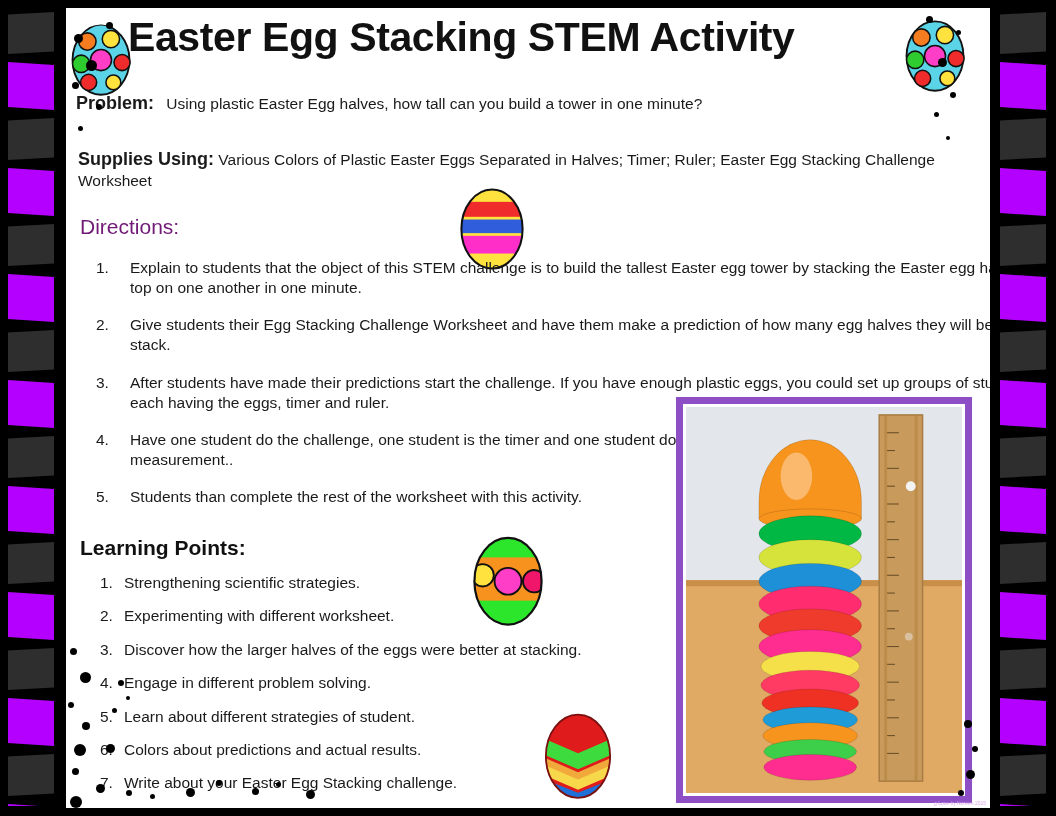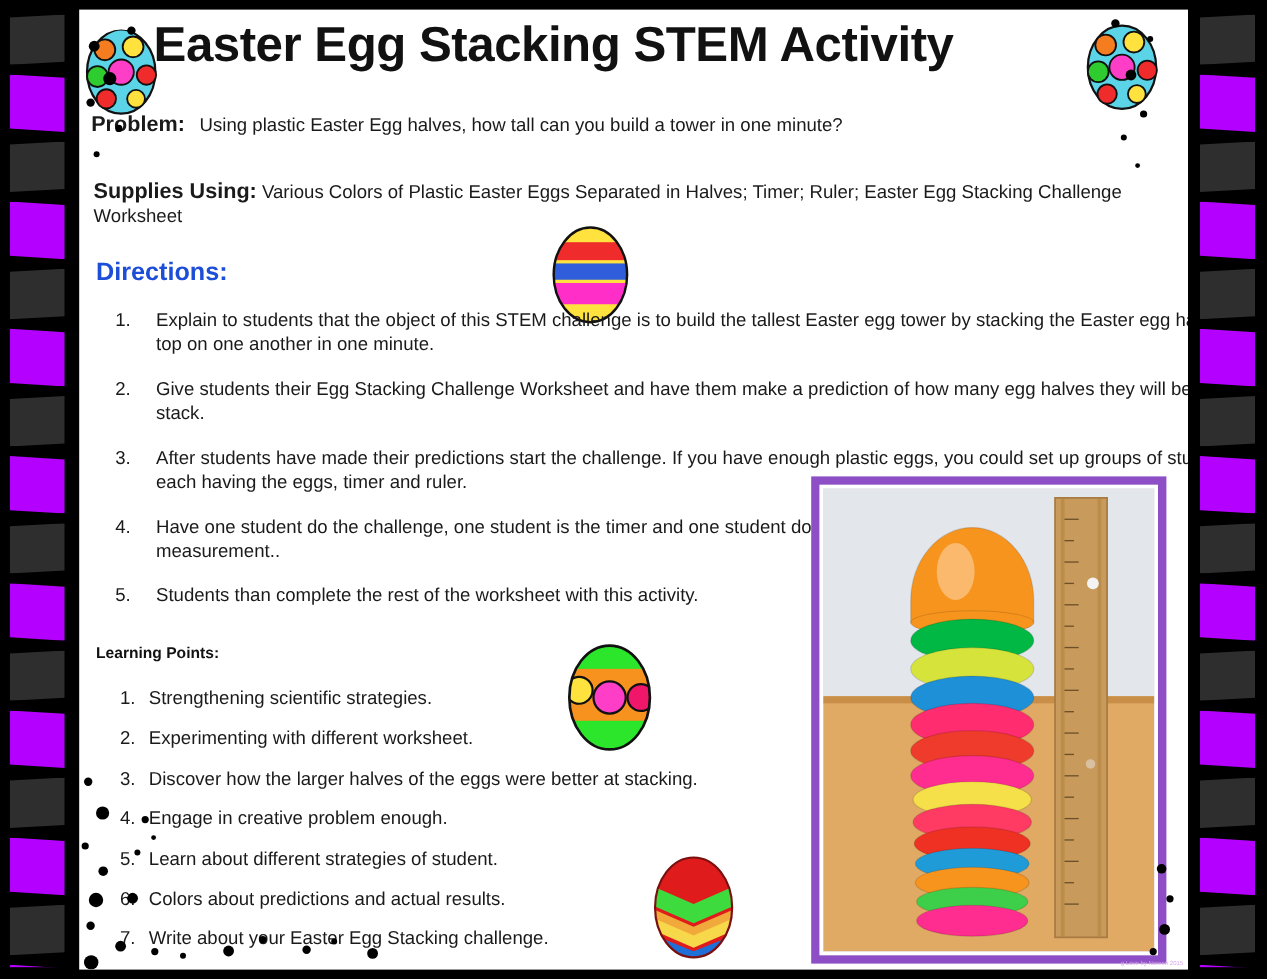--- a/index.html
+++ b/index.html
@@ -94,28 +94,28 @@
     position: absolute;
     left: 12px;
     top: 140px;
     width: 900px;
   }
   .directions-head {
     position: absolute;
     left: 14px;
     top: 207px;
     font-size: 21px;
-    font-weight: bold;
-    color: #1d4ed8;
+    font-weight: normal;
+    color: #701a75;
   }
   .learning-head {
     position: absolute;
     left: 14px;
     top: 528px;
-    font-size: 13px;
+    font-size: 21px;
     font-weight: bold;
     color: #111111;
   }
 
   ol.directions {
     position: absolute;
     left: 12px;
     top: 250px;
     width: 640px;
     margin: 0;
@@ -349,21 +349,21 @@
         <li class="wide"><span class="num">3.</span><span>After students have made their predictions start the challenge.  If you have enough plastic eggs, you could set up groups of students each having the eggs, timer and ruler.</span></li>
         <li class="narrow"><span class="num">4.</span><span>Have one student do the challenge, one student is the timer and one student doing the measurement..</span></li>
         <li class="narrow"><span class="num">5.</span><span>Students than complete the rest of the worksheet with this activity.</span></li>
       </ol>
 
     <div class="learning-head">Learning Points:</div>
     <ol class="learning" id="learning-list">
         <li><span class="num">1.</span><span>Strengthening scientific strategies.</span></li>
         <li><span class="num">2.</span><span>Experimenting with different worksheet.</span></li>
         <li><span class="num">3.</span><span>Discover how the larger halves of the eggs were better at stacking.</span></li>
-        <li><span class="num">4.</span><span>Engage in creative problem enough.</span></li>
+        <li><span class="num">4.</span><span>Engage in different problem solving.</span></li>
         <li><span class="num">5.</span><span>Learn about different strategies of student.</span></li>
         <li><span class="num">6.</span><span>Colors about predictions and actual results.</span></li>
         <li><span class="num">7.</span><span>Write about your Easter Egg Stacking challenge.</span></li>
       </ol>
 
     <div id="photo-frame">
       <div id="photo-inner">
         <svg viewBox="0 0 280 390" width="100%" height="100%" preserveAspectRatio="none" aria-hidden="true">
           <rect x="0" y="0" width="280" height="390" fill="#e3e6ea"></rect>
           <rect x="0" y="175" width="280" height="215" fill="#e0a964"></rect>

